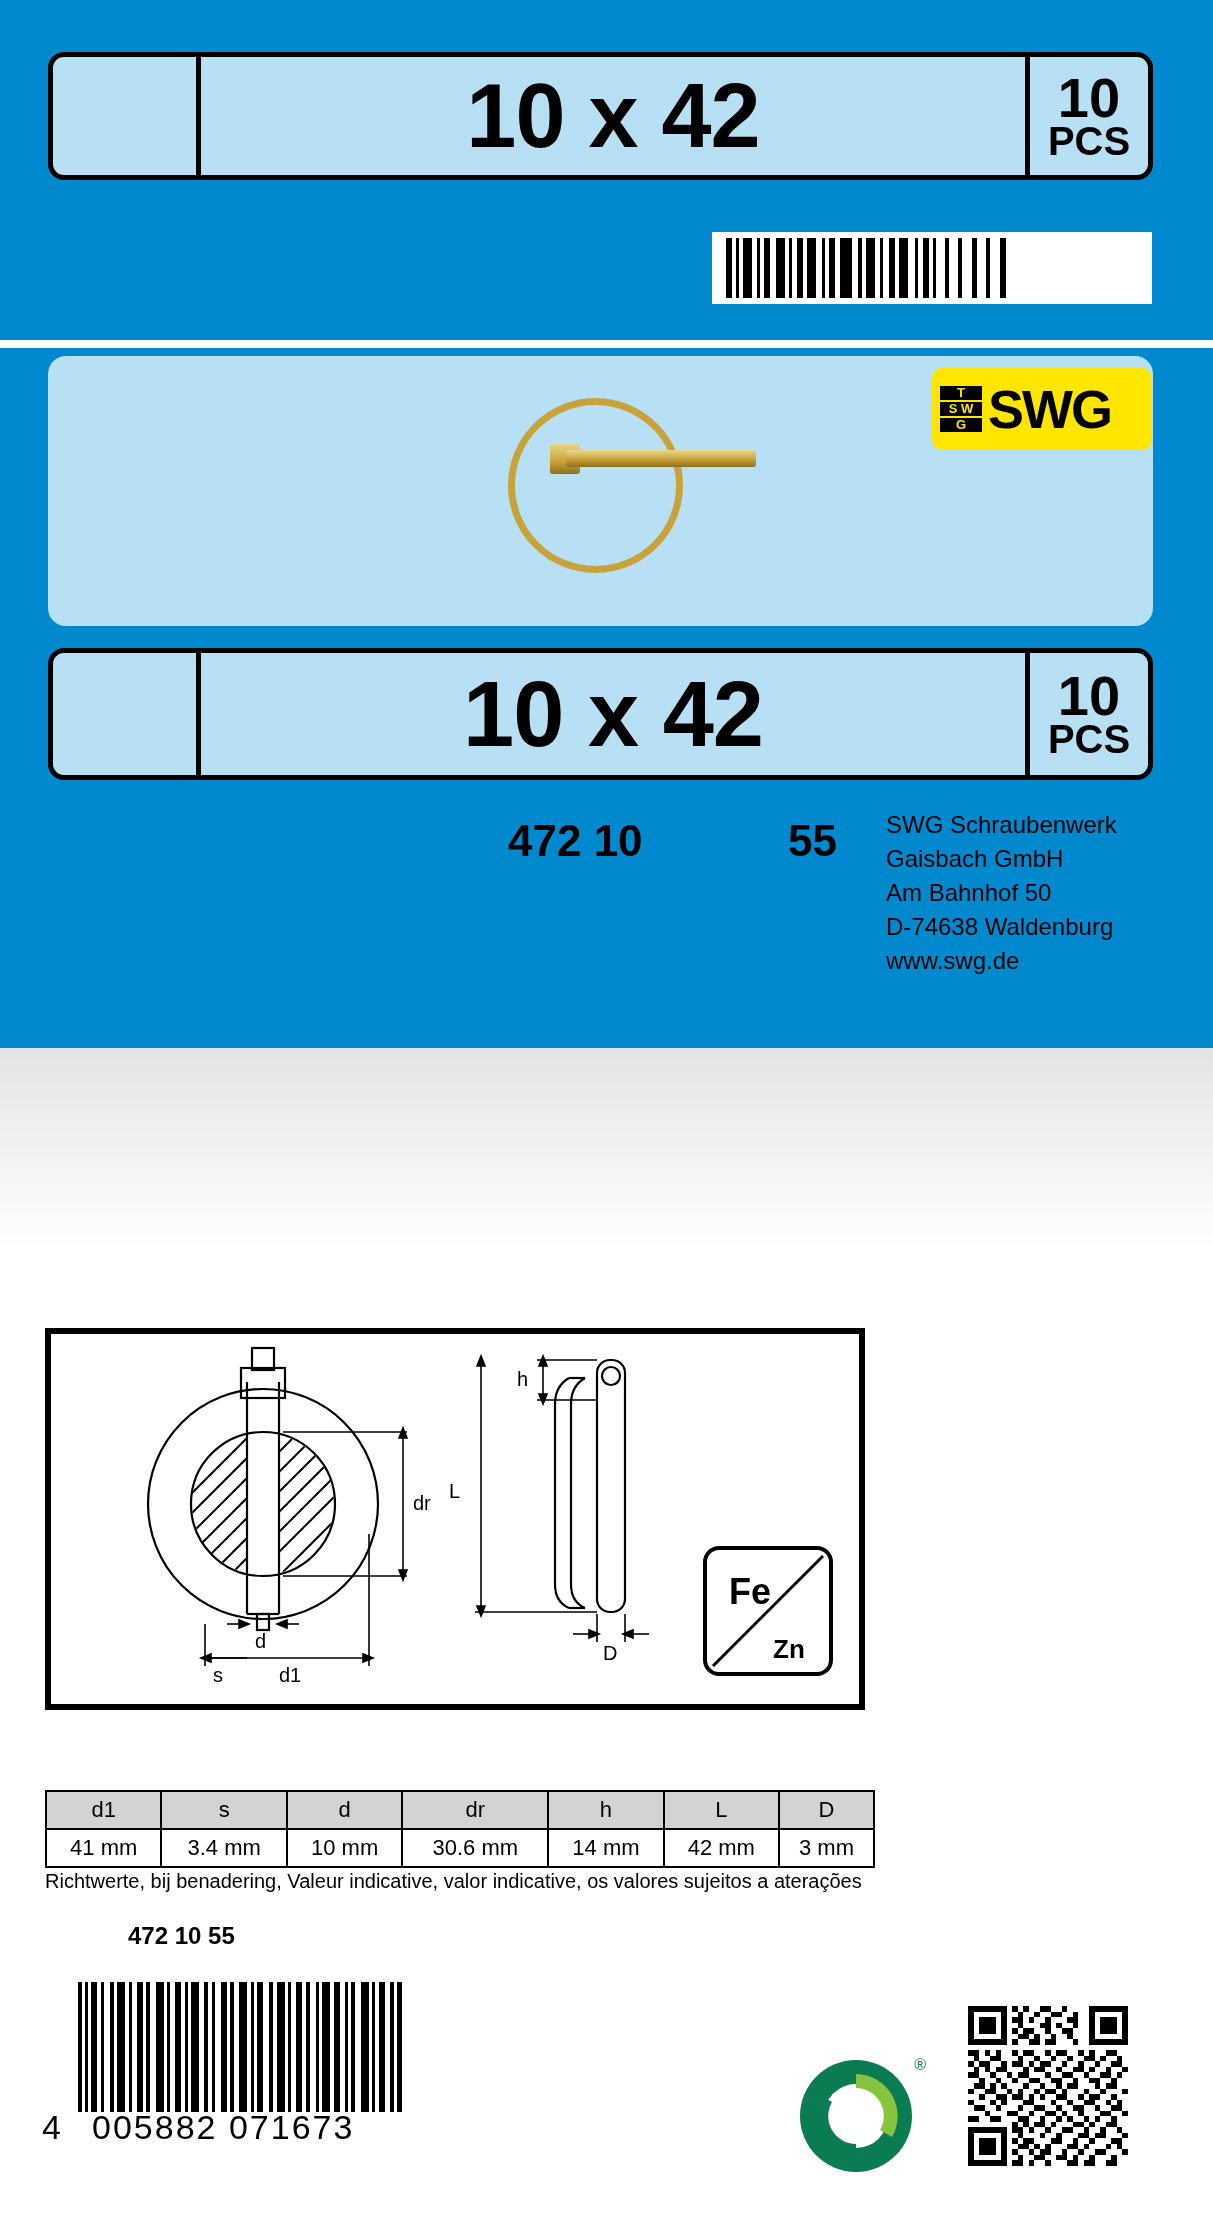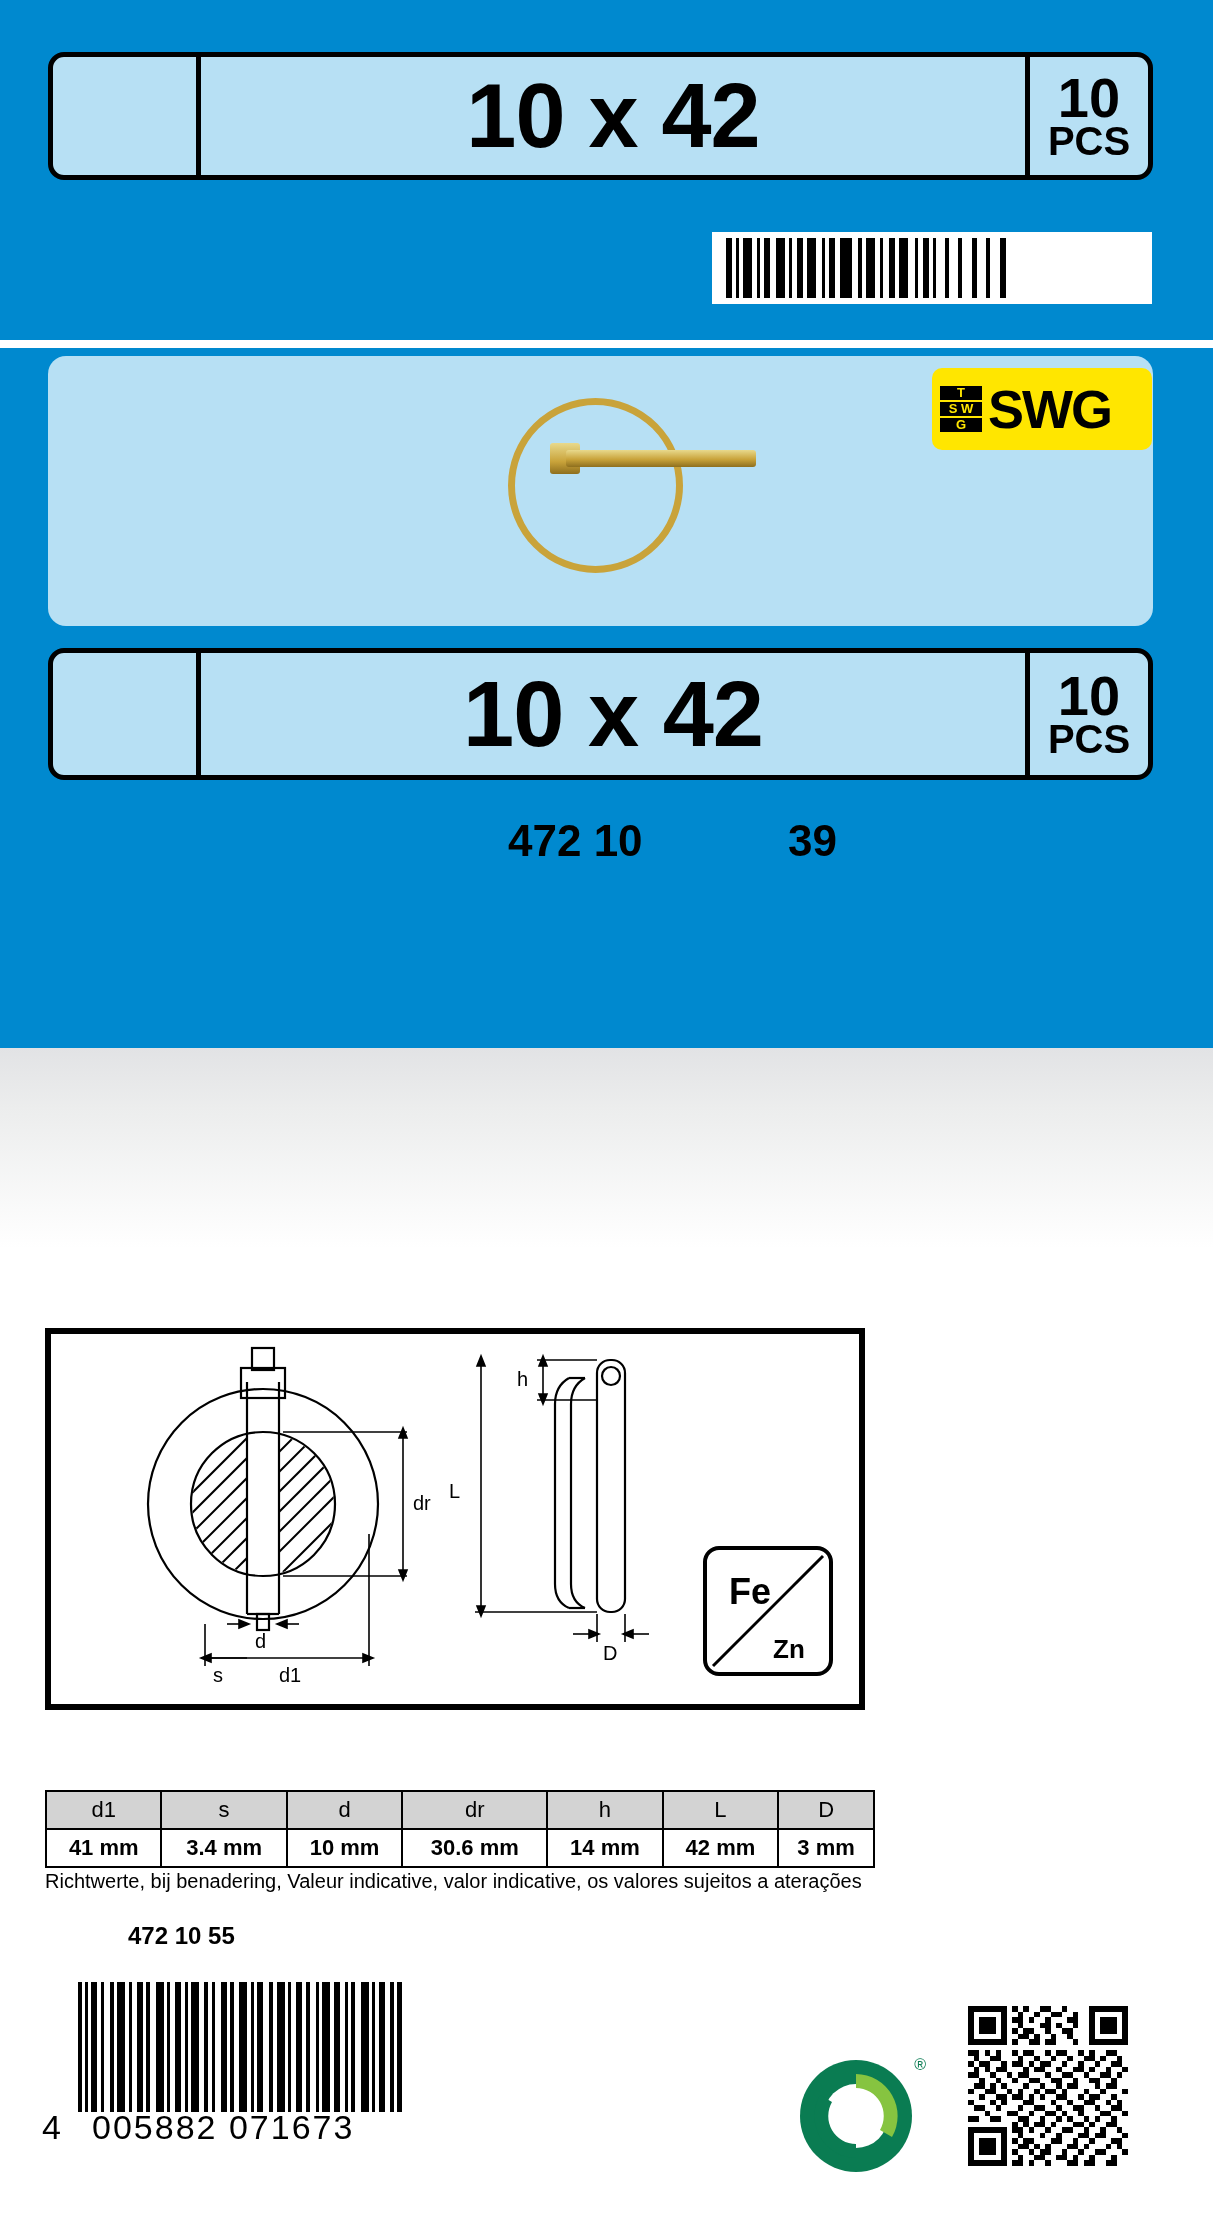--- a/index.html
+++ b/index.html
@@ -233,21 +233,21 @@
     position: absolute;
     left: 45px; top: 1790px;
     width: 830px;
     border-collapse: collapse;
     font-size: 22px;
   }
   .dim-table th, .dim-table td {
     border: 2px solid #000;
     text-align: center;
     padding: 5px 0;
-    font-weight: bold;
+    font-weight: normal;
     color: #000;
   }
   .dim-table th { background: #d3d3d3; font-weight: normal; }
 
   .note {
     position: absolute;
     left: 45px; top: 1870px;
     font-size: 20px;
     color: #000;
   }
@@ -413,21 +413,28 @@
     <span>10 x 42</span>
   </div>
   <div class="pill-right">
     <div class="qty">10</div>
     <div class="pcs">PCS</div>
   </div>
 </div>
 
 <div class="art-row">
   <div class="art-no">472 10</div>
-  <div class="art-no2">39</div>
+  <div class="art-no2">55</div>
+  <div class="addr">
+    <div>SWG Schraubenwerk</div>
+    <div>Gaisbach GmbH</div>
+    <div>Am Bahnhof 50</div>
+    <div>D-74638 Waldenburg</div>
+    <div>www.swg.de</div>
+  </div>
 </div>
 
 <div class="tech-box">
   <svg class="tech-svg" width="808" height="370" viewBox="0 0 808 370">
     <g stroke="#000" fill="none" stroke-width="2.2">
 
       <circle cx="212" cy="170" r="115"></circle>
 
       <circle cx="212" cy="170" r="72"></circle>
 

